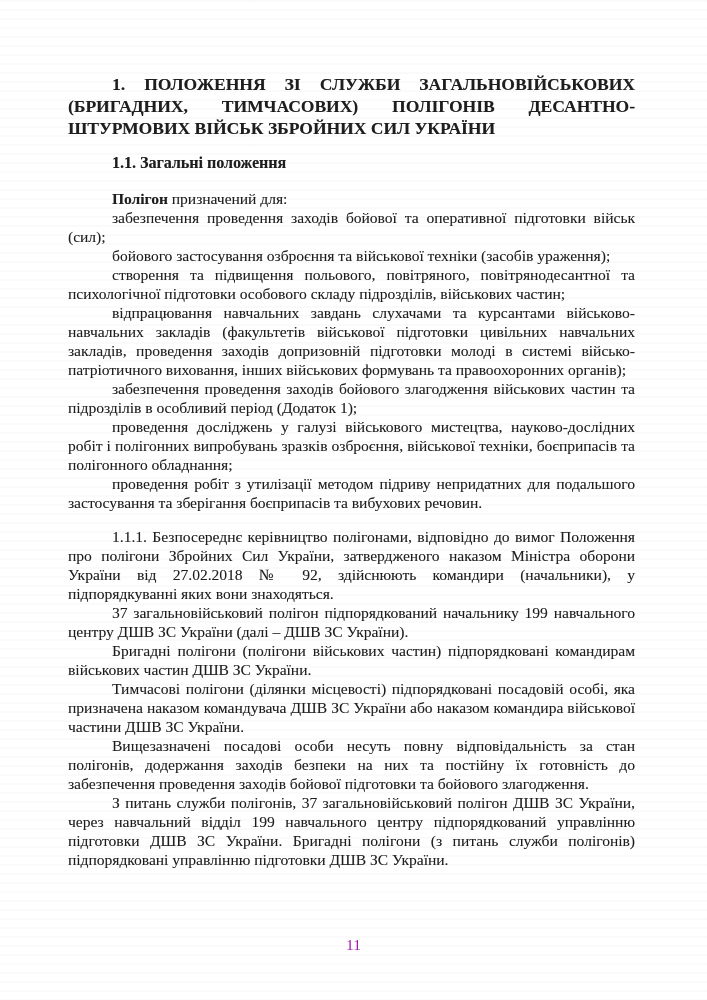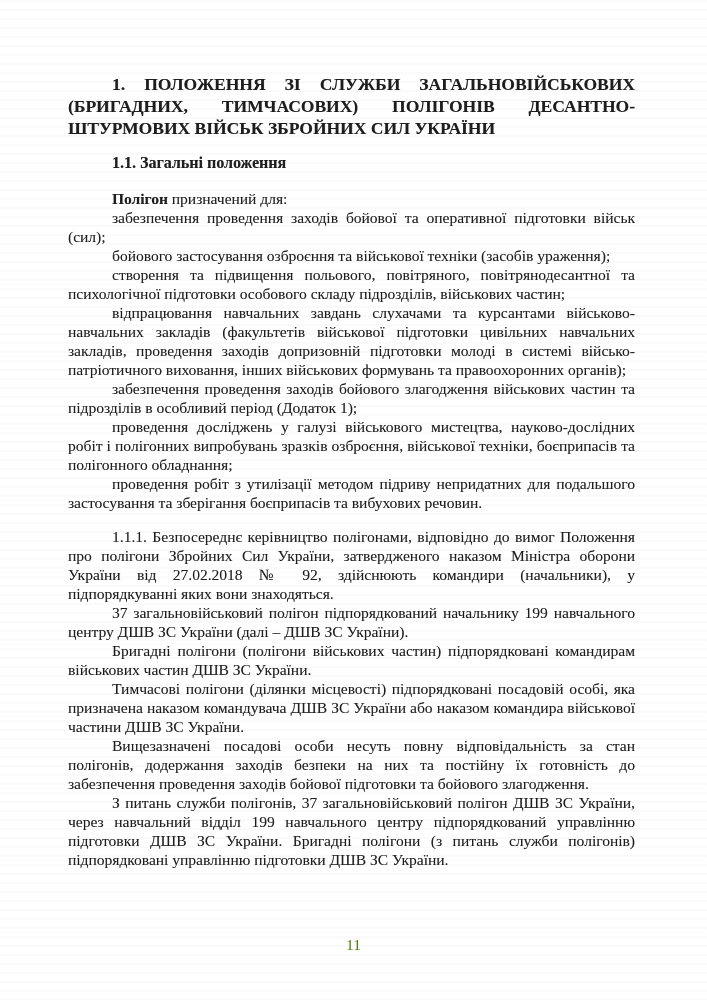--- a/index.html
+++ b/index.html
@@ -62,21 +62,21 @@
   .section-gap {
     height: 15px;
   }
   .page-number {
     position: absolute;
     left: 0;
     right: 0;
     top: 936px;
     text-align: center;
     font-size: 15.5px;
-    color: #4d7c0f;
+    color: #a21caf;
   }
 </style>
 </head>
 <body>
 
 <div class="page">
 
   <h1 class="doc-heading">1. ПОЛОЖЕННЯ ЗІ СЛУЖБИ ЗАГАЛЬНОВІЙСЬКОВИХ (БРИГАДНИХ, ТИМЧАСОВИХ) ПОЛІГОНІВ ДЕСАНТНО-ШТУРМОВИХ ВІЙСЬК ЗБРОЙНИХ СИЛ УКРАЇНИ</h1>
 
   <h2 class="doc-subheading">1.1. Загальні положення</h2>

